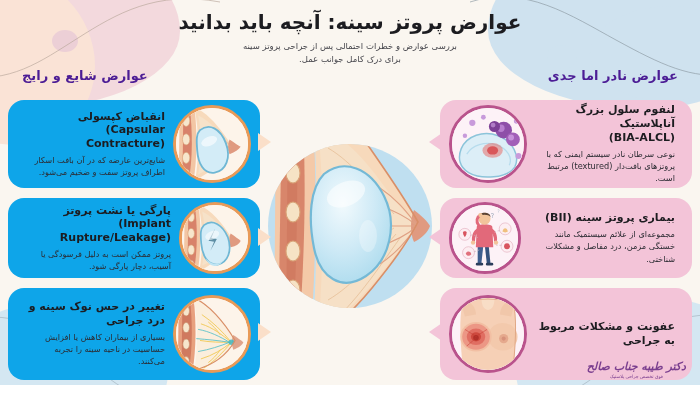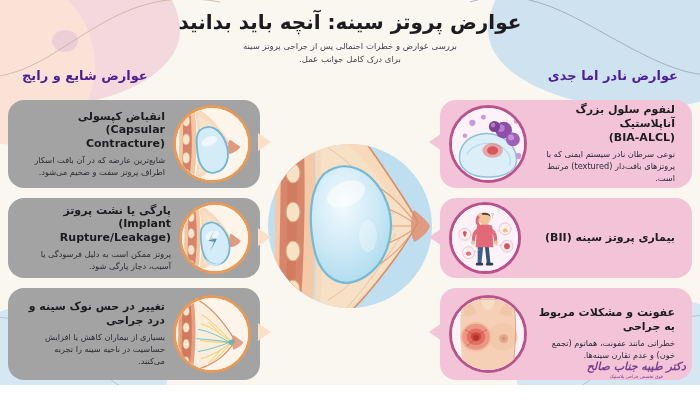--- a/index.html
+++ b/index.html
@@ -102,21 +102,21 @@
     z-index: 3;
   }
 
   
   .card {
     position: absolute; z-index: 5;
     display: flex; align-items: center;
     padding: 7px 9px;
     border-radius: 16px;
   }
-  .card-left  { left: 8px;  width: 252px; background: #a3a3a3; }
+  .card-left  { left: 8px;  width: 252px; background: #0ea5e9; }
   .card-right { right: 8px; width: 252px; background: #f3c4d8; }
 
   .card-r1 { top: 100px;  height: 88px; }
   .card-r2 { top: 198px;  height: 80px; }
   .card-r3 { top: 288px;  height: 92px; }
 
   
   .tail { position: absolute; width: 0; height: 0; top: 38%; }
   .card-left .tail {
     right: -11px;
@@ -407,20 +407,21 @@
           <circle cx="14" cy="30" r="2.4"></circle>
         </g>
       </svg>
     </div>
   </div>
 
   <div class="card card-right card-r2">
     <div class="tail"></div>
     <div class="card-text">
       <div class="card-title">بیماری پروتز سینه (BII)</div>
+      <div class="card-body">مجموعه‌ای از علائم سیستمیک مانند خستگی مزمن، درد مفاصل و مشکلات شناختی.</div>
     </div>
     <div class="icon-circle">
       <svg viewBox="0 0 72 72" width="100%" height="100%">
         <rect width="72" height="72" fill="#fdf2f7"></rect>
 
         <g>
 
           <path d="M28,44 L28,64 L32,64 L34,46 Z" fill="#3f5f8f"></path>
           <path d="M36,46 L38,64 L42,64 L40,44 Z" fill="#35527d"></path>
           <rect x="26" y="63" width="8" height="3" rx="1.4" fill="#2c3e5c"></rect>
@@ -459,21 +460,20 @@
           <text x="52" y="9" font-size="5" fill="#b3bdcc" font-family="DejaVu Sans, sans-serif">?</text>
         </g>
       </svg>
     </div>
   </div>
 
   <div class="card card-right card-r3">
     <div class="tail"></div>
     <div class="card-text">
       <div class="card-title">عفونت و مشکلات مربوط به جراحی</div>
-      <div class="card-body">خطراتی مانند عفونت، هماتوم (تجمع خون) و عدم تقارن سینه‌ها.</div>
     </div>
     <div class="icon-circle">
       <svg viewBox="0 0 78 78" width="100%" height="100%">
         <rect width="78" height="78" fill="#fdf2f7"></rect>
 
         <path d="M12,4 C22,0 56,0 66,4 C70,18 70,40 66,78 L12,78 C8,40 8,18 12,4 Z" fill="#f6d0b6"></path>
 
         <path d="M12,4 C20,2 26,10 26,18 L14,20 C12,14 11,8 12,4 Z" fill="#f0c3a5" opacity="0.7"></path>
         <path d="M66,4 C58,2 52,10 52,18 L64,20 C66,14 67,8 66,4 Z" fill="#f0c3a5" opacity="0.7"></path>
 

